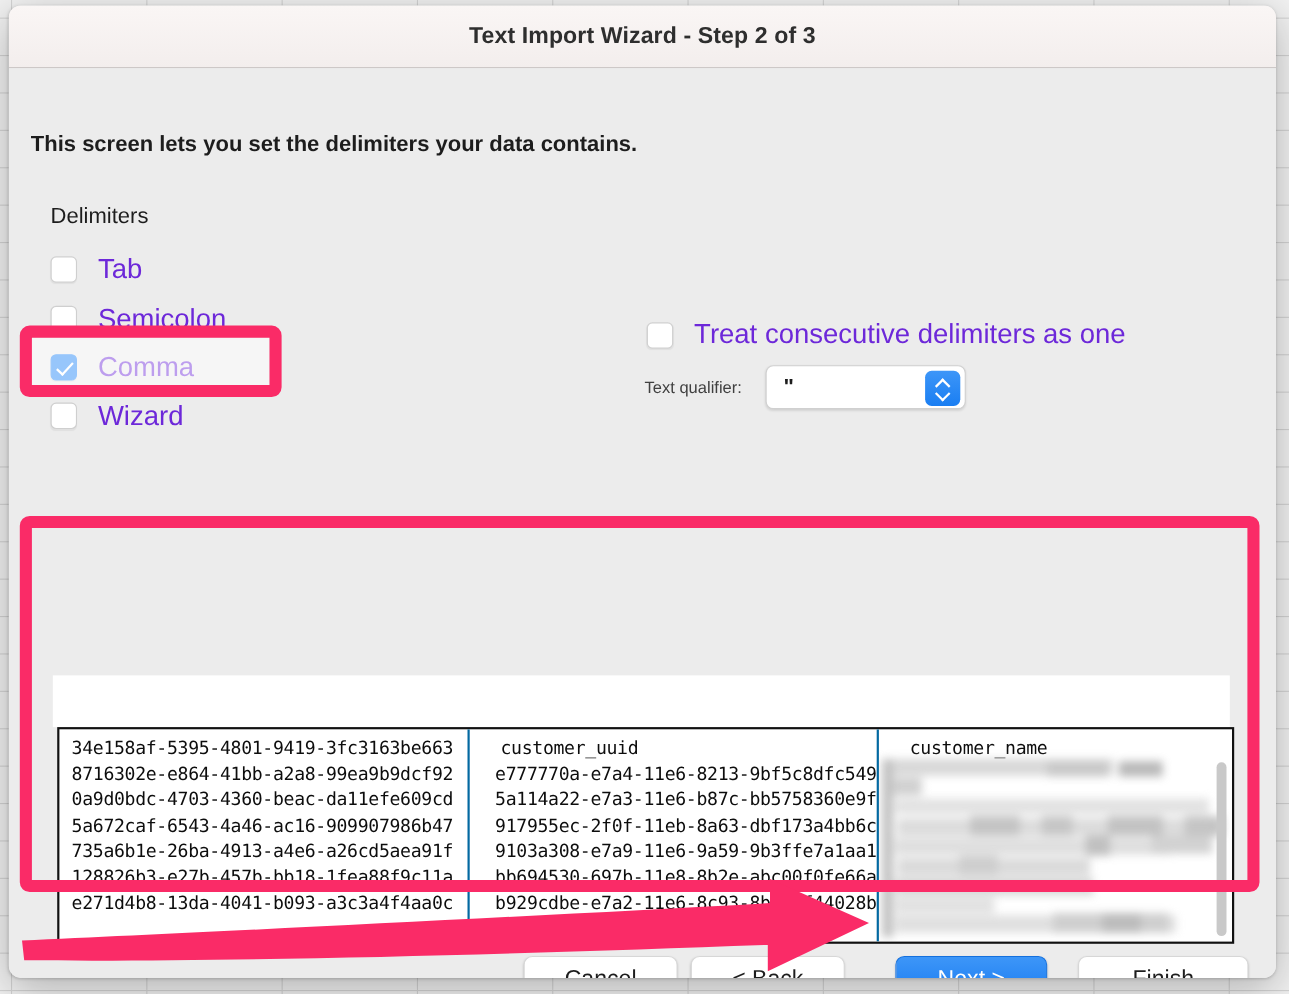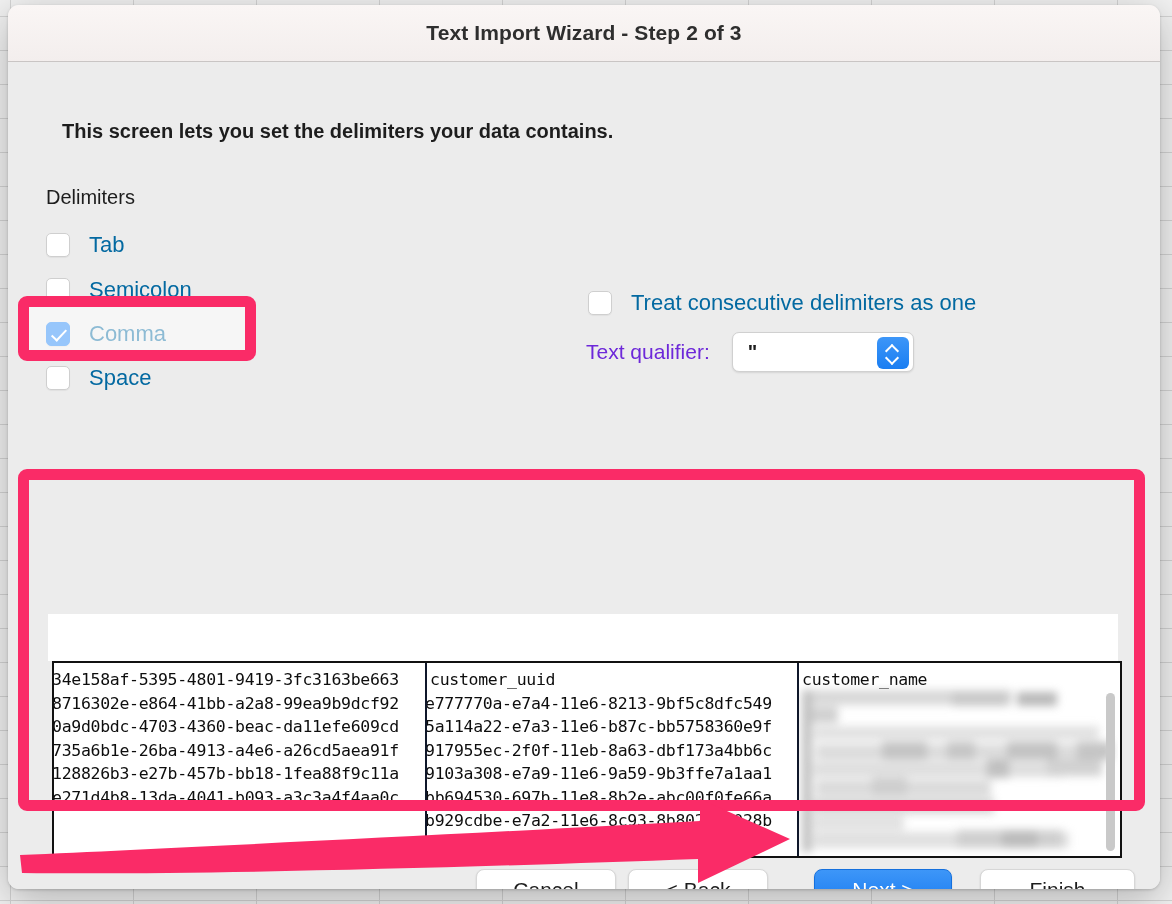--- a/index.html
+++ b/index.html
@@ -69,21 +69,21 @@
 
   #body {
     position: relative;
     height: 827px;
     background: #ececec;
   }
 
   
   #headline {
     position: absolute;
-    left: 54px;
+    left: 20px;
     top: 58px;
     font-size: 20px;
     font-weight: bold;
     color: #1d1d1d;
   }
 
   
   #delimiters-label {
     position: absolute;
     left: 38px;
@@ -125,22 +125,22 @@
     left: 8px;
     top: 3px;
     width: 6px;
     height: 13px;
     border: solid #ffffff;
     border-width: 0 2.6px 2.6px 0;
     transform: rotate(43deg);
   }
   .cb-label {
     margin-left: 19px;
-    font-size: 22px;
-    color: #0369a1;
+    font-size: 25px;
+    color: #6d28d9;
     white-space: nowrap;
   }
   #other-input {
     margin-left: 14px;
     width: 38px;
     height: 30px;
     background: #ffffff;
     border: 1px solid #d2d2d2;
     box-shadow: inset 0 1px 1px rgba(0,0,0,0.05);
   }
@@ -154,22 +154,22 @@
     align-items: center;
   }
   #qualifier-row {
     position: absolute;
     left: 578px;
     top: 270px;
     display: flex;
     align-items: center;
   }
   #qualifier-label {
-    font-size: 21px;
-    color: #6d28d9;
+    font-size: 15px;
+    color: #404040;
   }
   #qualifier-select {
     margin-left: 22px;
     position: relative;
     width: 182px;
     height: 40px;
     background: #ffffff;
     border: 1px solid #d0d0d0;
     border-radius: 7px;
     box-shadow: 0 1px 2px rgba(0,0,0,0.10);
@@ -236,36 +236,36 @@
     border: 2px solid #111111;
     overflow: hidden;
     display: flex;
   }
   .pv-col {
     position: relative;
     height: 100%;
     overflow: hidden;
     padding-top: 5px;
   }
-  .pv-col + .pv-col { border-left: 2px solid #0f172a; }
+  .pv-col + .pv-col { border-left: 2px solid #0369a1; padding-left: 25px; }
   #pv-col-0 { width: 371px; }
   #pv-col-1 { width: 372px; }
   #pv-col-2 { width: 321px; }
 
   .pv-cell {
     font-family: "DejaVu Sans Mono", monospace;
     font-size: 16.5px;
     line-height: 23.5px;
     color: #0d0d0d;
     white-space: nowrap;
     padding-left: 3px;
     letter-spacing: -0.3px;
   }
   #pv-col-0 .pv-cell.datarow,
-  #pv-col-1 .pv-cell.datarow { margin-left: -5px; }
+  #pv-col-1 .pv-cell.datarow { margin-left: -5px; text-align: center; }
 
   
   #redact {
     position: absolute;
     left: 3px;
     top: 27px;
     width: 290px;
     height: 165px;
     filter: blur(4px);
     opacity: 0.62;
@@ -406,21 +406,21 @@
       <div class="cb-label">Semicolon</div>
     </div>
 
     <div class="cb-row" data-row="2">
       <div class="checkbox checked"></div>
       <div class="cb-label">Comma</div>
     </div>
 
     <div class="cb-row" data-row="3">
       <div class="checkbox"></div>
-      <div class="cb-label">Space</div>
+      <div class="cb-label">Wizard</div>
     </div>
 
 
     <div id="consecutive-row">
       <div class="checkbox"></div>
       <div class="cb-label">Treat consecutive delimiters as one</div>
     </div>
 
     <div id="qualifier-row">
       <div id="qualifier-label">Text qualifier:</div>
@@ -433,20 +433,21 @@
       </div>
     </div>
 
     <div id="preview-ruler"></div>
 
     <div id="preview-table">
       <div class="pv-col" id="pv-col-0">
         <div class="pv-cell datarow">34e158af-5395-4801-9419-3fc3163be663</div>
         <div class="pv-cell datarow">8716302e-e864-41bb-a2a8-99ea9b9dcf92</div>
         <div class="pv-cell datarow">0a9d0bdc-4703-4360-beac-da11efe609cd</div>
+        <div class="pv-cell datarow">5a672caf-6543-4a46-ac16-909907986b47</div>
         <div class="pv-cell datarow">735a6b1e-26ba-4913-a4e6-a26cd5aea91f</div>
         <div class="pv-cell datarow">128826b3-e27b-457b-bb18-1fea88f9c11a</div>
         <div class="pv-cell datarow">e271d4b8-13da-4041-b093-a3c3a4f4aa0c</div>
       </div>
 
       <div class="pv-col" id="pv-col-1">
         <div class="pv-cell">customer_uuid</div>
         <div class="pv-cell datarow">e777770a-e7a4-11e6-8213-9bf5c8dfc549</div>
         <div class="pv-cell datarow">5a114a22-e7a3-11e6-b87c-bb5758360e9f</div>
         <div class="pv-cell datarow">917955ec-2f0f-11eb-8a63-dbf173a4bb6c</div>

